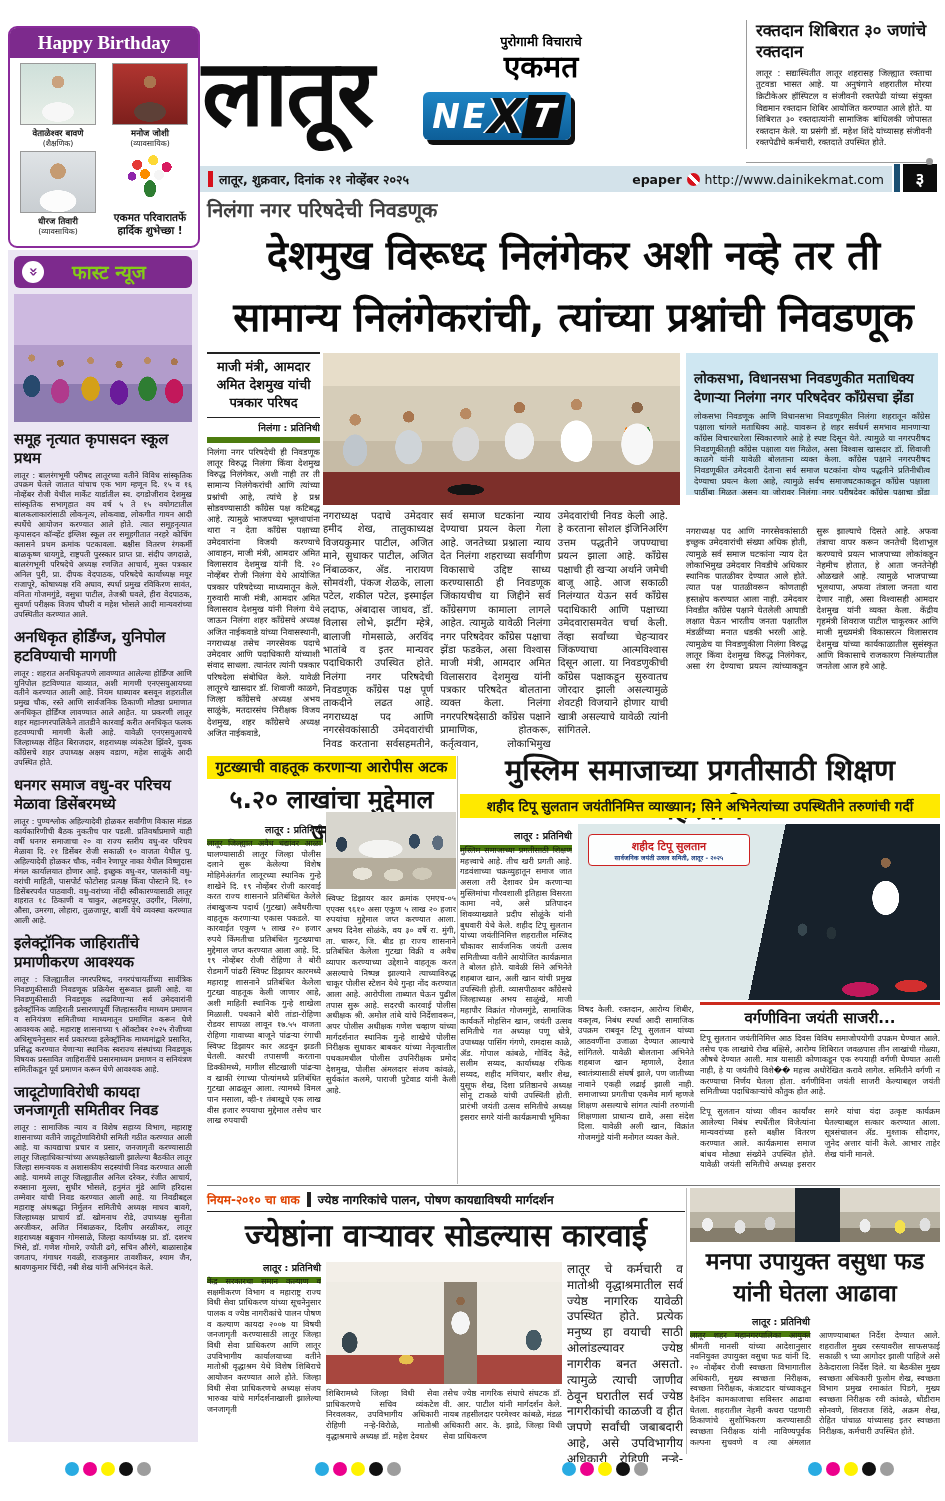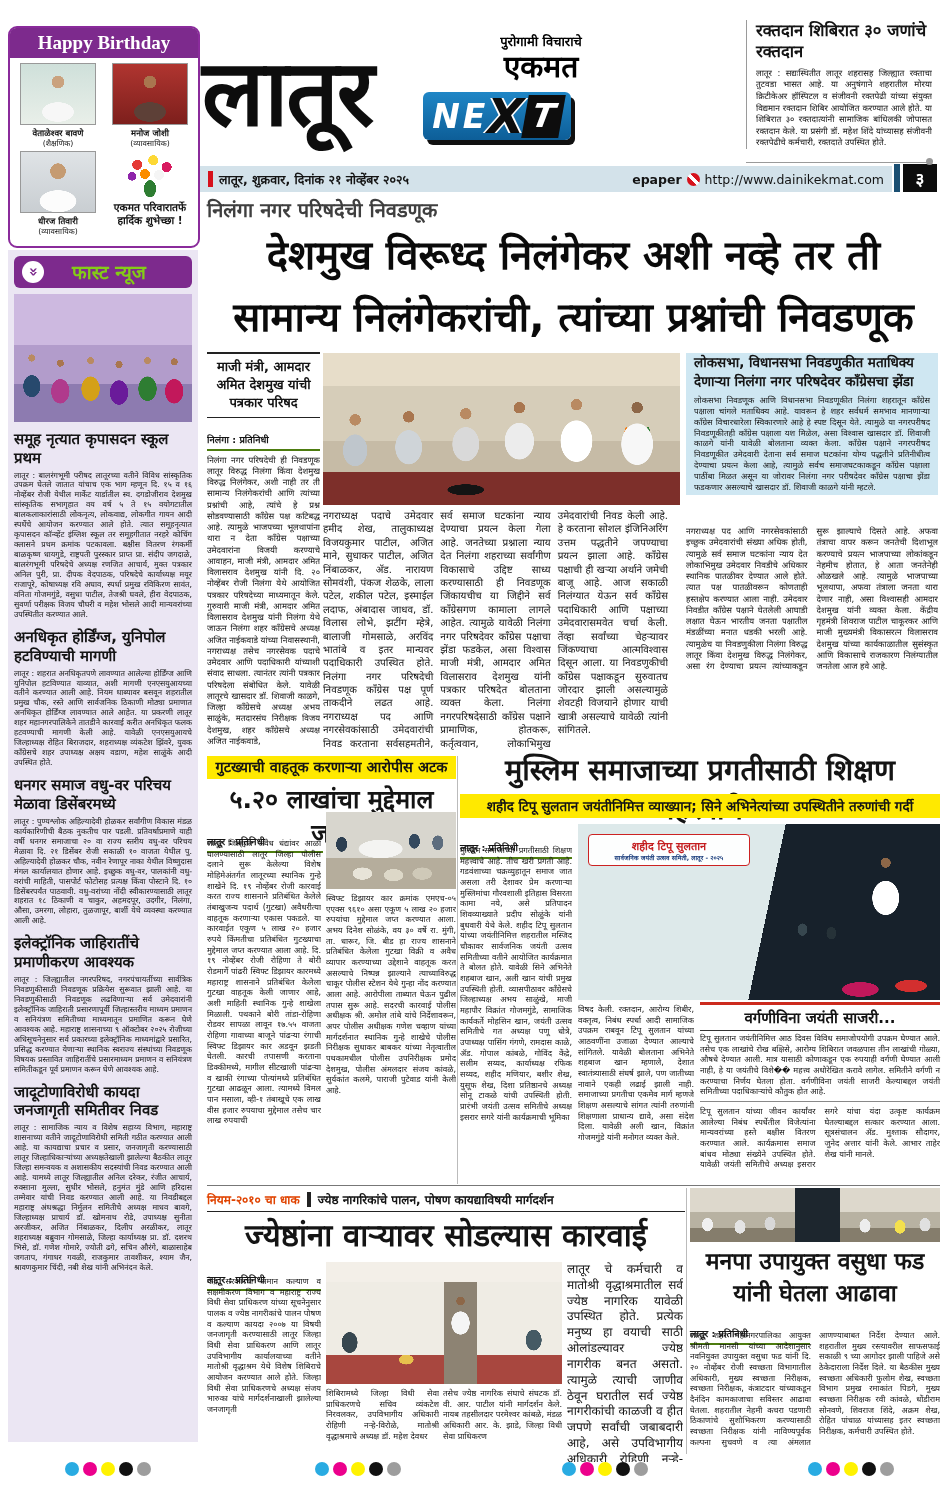--- a/index.html
+++ b/index.html
@@ -30,21 +30,21 @@
   .bday-name{font-size:8.5px;font-weight:bold;margin-top:2px;}
   .bday-role{font-size:7.8px;}
   .bouquet{width:64px;height:46px;margin:0 auto;background:
      radial-gradient(7px 7px at 30% 30%,#e53935 70%,transparent 72%),
      radial-gradient(7px 7px at 55% 20%,#fdd835 70%,transparent 72%),
      radial-gradient(7px 7px at 76% 35%,#d81b60 70%,transparent 72%),
      radial-gradient(7px 7px at 42% 50%,#fb8c00 70%,transparent 72%),
      radial-gradient(7px 7px at 64% 52%,#f5f5f5 70%,transparent 72%),
      radial-gradient(6px 6px at 22% 55%,#8e24aa 70%,transparent 72%),
      radial-gradient(10px 14px at 50% 82%,#2e7d32 60%,transparent 62%),#fff;}
-  .bday-wish{font-size:10.5px;font-weight:bold;line-height:1.25;margin-top:4px;}
+  .bday-wish{font-size:10.5px;font-weight:bold;line-height:1.25;margin-top:14px;}
 
   
   .mast-title{left:202px;top:36px;width:290px;font-size:92px;line-height:1.25;font-weight:bold;color:#0d0d0d;letter-spacing:-2px;}
   .mast-tag{left:482px;top:32px;width:118px;text-align:center;color:#000000;}
   .mast-tag .t1{font-size:13px;font-weight:bold;}
   .mast-tag .t2{font-size:30px;font-weight:bold;line-height:1.15;}
   .next{left:423px;top:92px;width:148px;height:48px;background:linear-gradient(#1f86c6,#0d5e98);
         border-radius:6px;box-shadow:4px 5px 0 #101010;display:flex;align-items:center;justify-content:center;
         font-weight:bold;font-style:italic;}
   .next .ne{color:#fff;font-size:33px;letter-spacing:3px;}
@@ -93,40 +93,40 @@
      linear-gradient(180deg,#cdb9e0 0 40%,#b29ccb 40% 70%,#8d7bb0 70%);}
   .sb-h{font-size:15px;font-weight:bold;line-height:1.25;margin:8px 0 3px;}
   .sb-b{font-size:7.8px;line-height:1.28;}
 
   
   .kicker{left:207px;top:196px;width:733px;text-align:left;font-size:20px;font-weight:bold;color:#3f3f3f;}
   .headline{left:207px;top:224px;width:733px;text-align:center;font-size:40px;font-weight:bold;line-height:1.55;color:#0a0a0a;}
   .lead-left{left:207px;top:352px;width:113px;height:403px;}
   .lead-sub{border-top:2px solid #222;border-bottom:1px solid #222;padding:4px 0;text-align:center;
             font-size:13px;font-weight:bold;line-height:1.4;}
-  .dateline{text-align:left;font-size:9.5px;font-weight:bold;padding:3px 0;border-bottom:2px solid #4d7c0f;margin-top:12px;}
+  .dateline{text-align:right;font-size:9.5px;font-weight:bold;padding:3px 0;border-bottom:6px solid #4d7c0f;}
   .lead-body{font-size:8.4px;line-height:1.34;margin-top:4px;}
   .ph-press{left:323px;top:353px;width:357px;height:152px;background:
      radial-gradient(30px 9px at 40% 90%,#141414 60%,transparent 62%),
      radial-gradient(26px 34px at 88% 60%,#f7f7f7 60%,transparent 62%),
      radial-gradient(8px 8px at 88% 36%,#8d6748 70%,transparent 72%),
      radial-gradient(4px 16px at 85% 55%,#ef7f1a 60%,transparent 62%),
      radial-gradient(4px 16px at 91% 55%,#2e7d32 60%,transparent 62%),
      radial-gradient(26px 34px at 71% 58%,#ffffff 60%,transparent 62%),
      radial-gradient(8px 8px at 71% 34%,#b98a62 70%,transparent 72%),
      radial-gradient(24px 30px at 55% 58%,#ececec 60%,transparent 62%),
      radial-gradient(8px 8px at 55% 36%,#a9764f 70%,transparent 72%),
      radial-gradient(22px 28px at 40% 60%,#d9d9d9 60%,transparent 62%),
      radial-gradient(8px 8px at 40% 40%,#b98a62 70%,transparent 72%),
      radial-gradient(22px 28px at 24% 62%,#cfd4d8 60%,transparent 62%),
      radial-gradient(8px 8px at 24% 42%,#a9764f 70%,transparent 72%),
      radial-gradient(20px 26px at 9% 64%,#bfc6cc 60%,transparent 62%),
      radial-gradient(8px 8px at 9% 44%,#b98a62 70%,transparent 72%),
      linear-gradient(180deg,#e7ddc9 0 22%,#d6cdb9 22% 58%,#c6bba6 58% 78%,#7d2f2a 78%);}
-  .hl-box{left:686px;top:353px;width:252px;height:142px;background:#cfe7f2;padding:0 8px;box-sizing:border-box;}
+  .hl-box{left:686px;top:353px;width:252px;height:142px;background:#cfe7f2;padding:16px 8px;box-sizing:border-box;}
   .hl-box h3{margin:0;font-size:13.5px;line-height:1.4;}
   .hl-box p{margin:4px 0 0;font-size:8.2px;line-height:1.33;}
   .lead-cols{left:323px;top:509px;width:345px;height:246px;column-count:3;column-gap:7px;font-size:10px;line-height:1.34;}
   .lead-rcols{left:686px;top:502px;width:252px;height:253px;column-count:2;column-gap:9px;font-size:8.4px;line-height:1.34;margin-top:24px;}
 
   
   .yellow-bar{background:#ffe900;font-weight:bold;text-align:center;}
   .gut-kicker{left:207px;top:756px;width:249px;height:23px;font-size:14.5px;line-height:23px;}
   .gut-head{left:207px;top:781px;width:249px;text-align:center;font-size:25px;font-weight:bold;}
   .gut-date{left:207px;top:820px;width:116px;}

